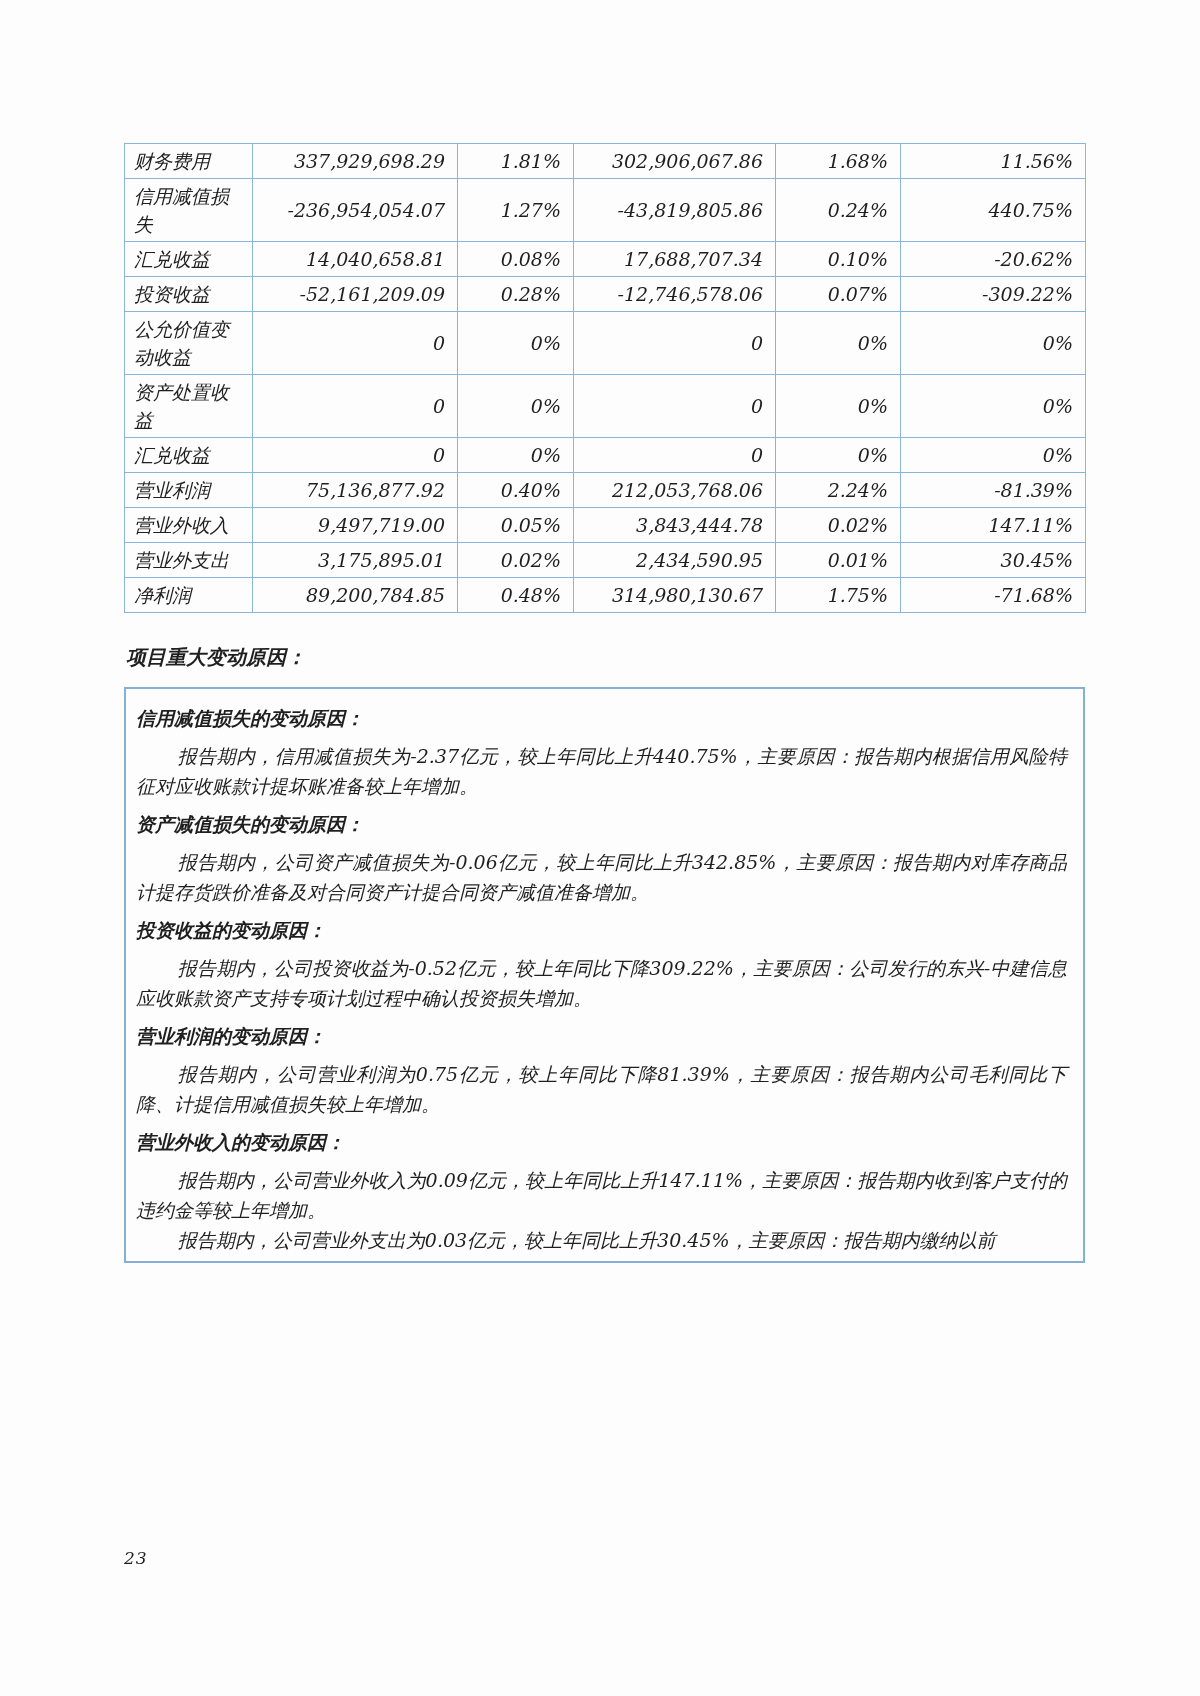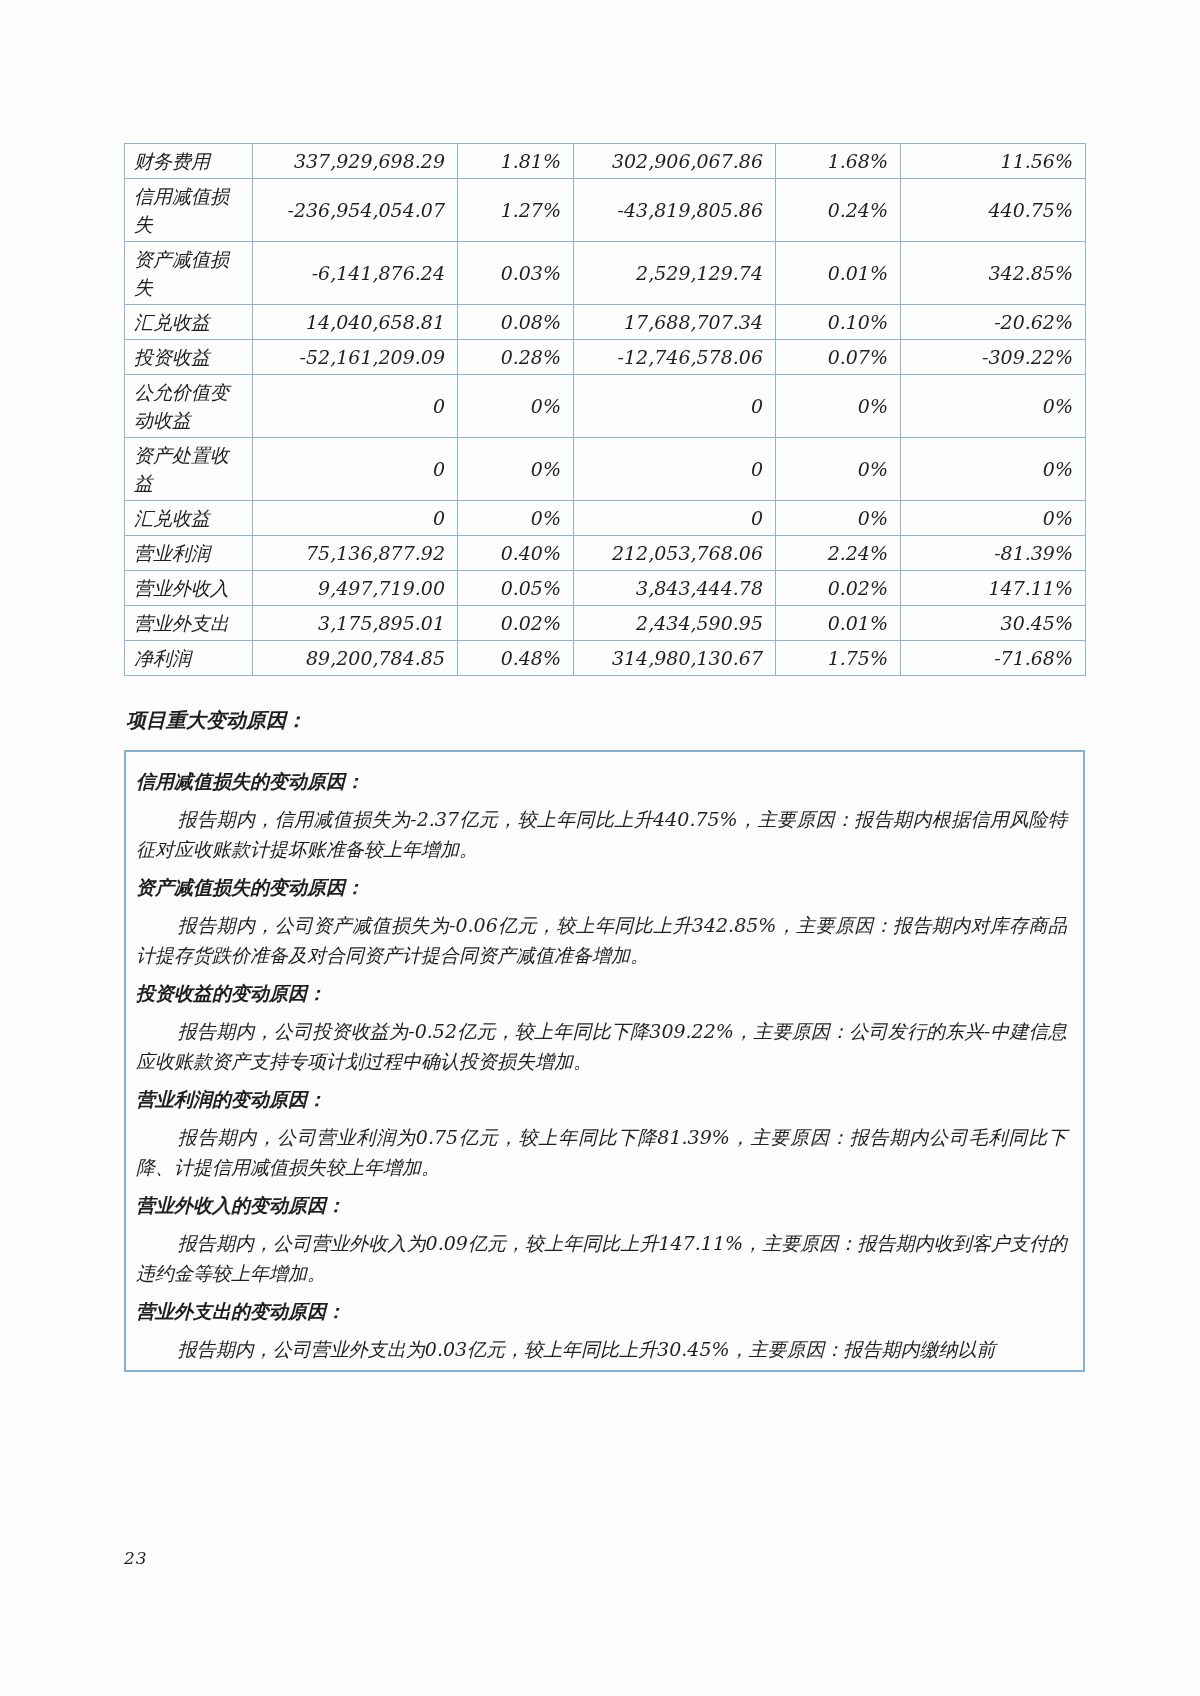--- a/index.html
+++ b/index.html
@@ -95,28 +95,20 @@
         </tr>
         <tr>
           <td class="lbl">信用减值损失</td>
           <td class="num">-236,954,054.07</td>
           <td class="num">1.27%</td>
           <td class="num">-43,819,805.86</td>
           <td class="num">0.24%</td>
           <td class="num">440.75%</td>
         </tr>
         <tr>
-          <td class="lbl">资产减值损失</td>
-          <td class="num">-6,141,876.24</td>
-          <td class="num">0.03%</td>
-          <td class="num">2,529,129.74</td>
-          <td class="num">0.01%</td>
-          <td class="num">342.85%</td>
-        </tr>
-        <tr>
           <td class="lbl">汇兑收益</td>
           <td class="num">14,040,658.81</td>
           <td class="num">0.08%</td>
           <td class="num">17,688,707.34</td>
           <td class="num">0.10%</td>
           <td class="num">-20.62%</td>
         </tr>
         <tr>
           <td class="lbl">投资收益</td>
           <td class="num">-52,161,209.09</td>
@@ -201,21 +193,20 @@
       </div>
       <div class="reason">
         <div class="reason-heading">营业利润的变动原因：</div>
         <p class="reason-body">报告期内，公司营业利润为0.75亿元，较上年同比下降81.39%，主要原因：报告期内公司毛利同比下降、计提信用减值损失较上年增加。</p>
       </div>
       <div class="reason">
         <div class="reason-heading">营业外收入的变动原因：</div>
         <p class="reason-body">报告期内，公司营业外收入为0.09亿元，较上年同比上升147.11%，主要原因：报告期内收到客户支付的违约金等较上年增加。</p>
       </div>
       <div class="reason">
-        <div class="reason-heading">营业外支出的变动原因：</div>
         <p class="reason-body">报告期内，公司营业外支出为0.03亿元，较上年同比上升30.45%，主要原因：报告期内缴纳以前</p>
       </div>
     </div>
 
   </div>
 
   <div class="page-number">23</div>
 </div>
 
 </body></html>

